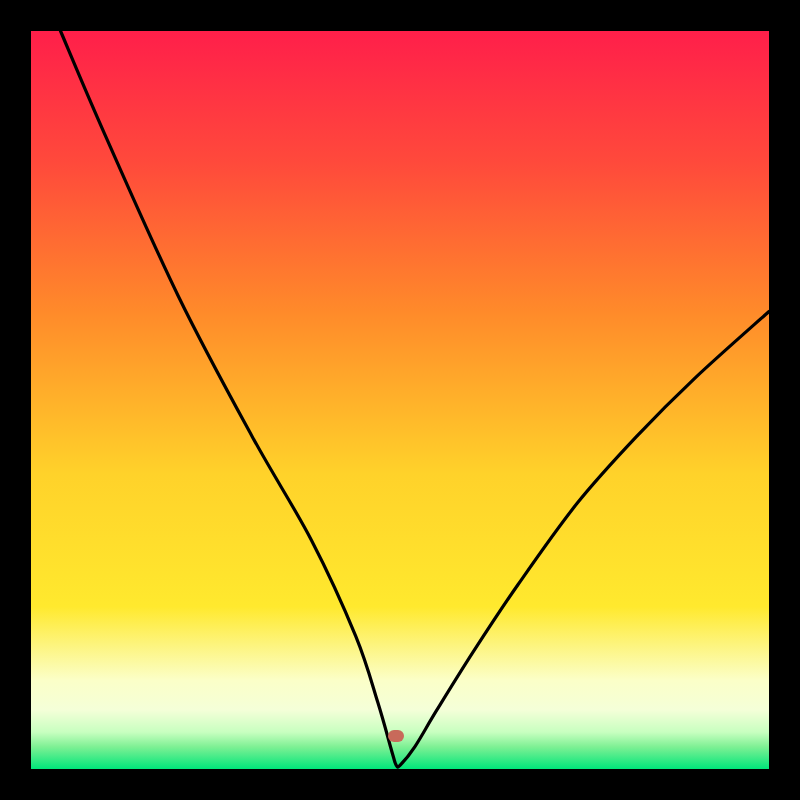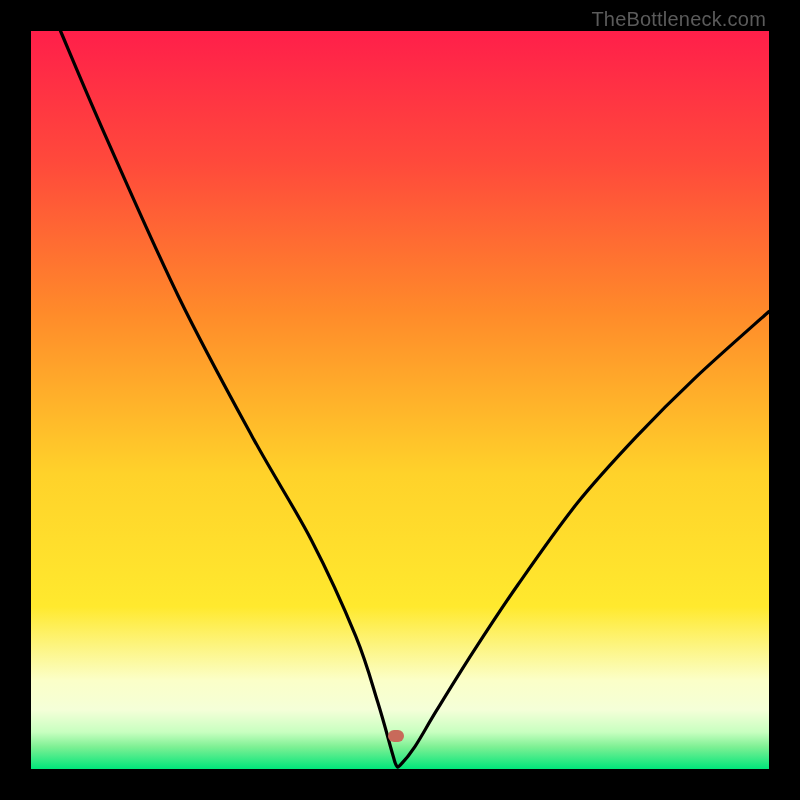--- a/index.html
+++ b/index.html
@@ -34,14 +34,13 @@
       <rect x="0" y="0" width="738" height="738" fill="url(#g)"></rect>
     </svg>
   </div>
 
   <svg class="curve" viewBox="0 0 738 738" preserveAspectRatio="none">
     <path id="curve-path" fill="none" stroke="#000" stroke-width="3.2" stroke-linecap="round" stroke-linejoin="round" d="M 29.52 0.00 C 36.90 17.22, 54.12 59.04, 73.80 103.32 C 93.48 147.60, 123.00 215.25, 147.60 265.68 C 172.20 316.11, 199.26 365.31, 221.40 405.90 C 243.54 446.49, 263.22 476.01, 280.44 509.22 C 297.66 542.43, 313.65 578.10, 324.72 605.16 C 335.79 632.22, 340.71 651.90, 346.86 671.58 C 353.01 691.26, 358.55 712.79, 361.62 723.24 C 364.69 733.69, 364.08 732.46, 365.31 734.31 C 366.54 736.15, 365.93 737.38, 369.00 734.31 C 372.07 731.23, 377.61 725.09, 383.76 715.86 C 389.91 706.63, 396.06 694.95, 405.90 678.96 C 415.74 662.97, 429.27 640.83, 442.80 619.92 C 456.33 599.01, 469.86 578.10, 487.08 553.50 C 504.30 528.90, 526.44 496.92, 546.12 472.32 C 565.80 447.72, 585.48 426.81, 605.16 405.90 C 624.84 384.99, 642.06 367.77, 664.20 346.86 C 686.34 325.95, 725.70 291.51, 738.00 280.44"></path>
   </svg>
 
   <div class="marker" id="marker" style="left: 396px; top: 736px;"></div>
 
-  <div class="attrib">TheBottleneck.com</div>
 </div>
 
 </body></html>

